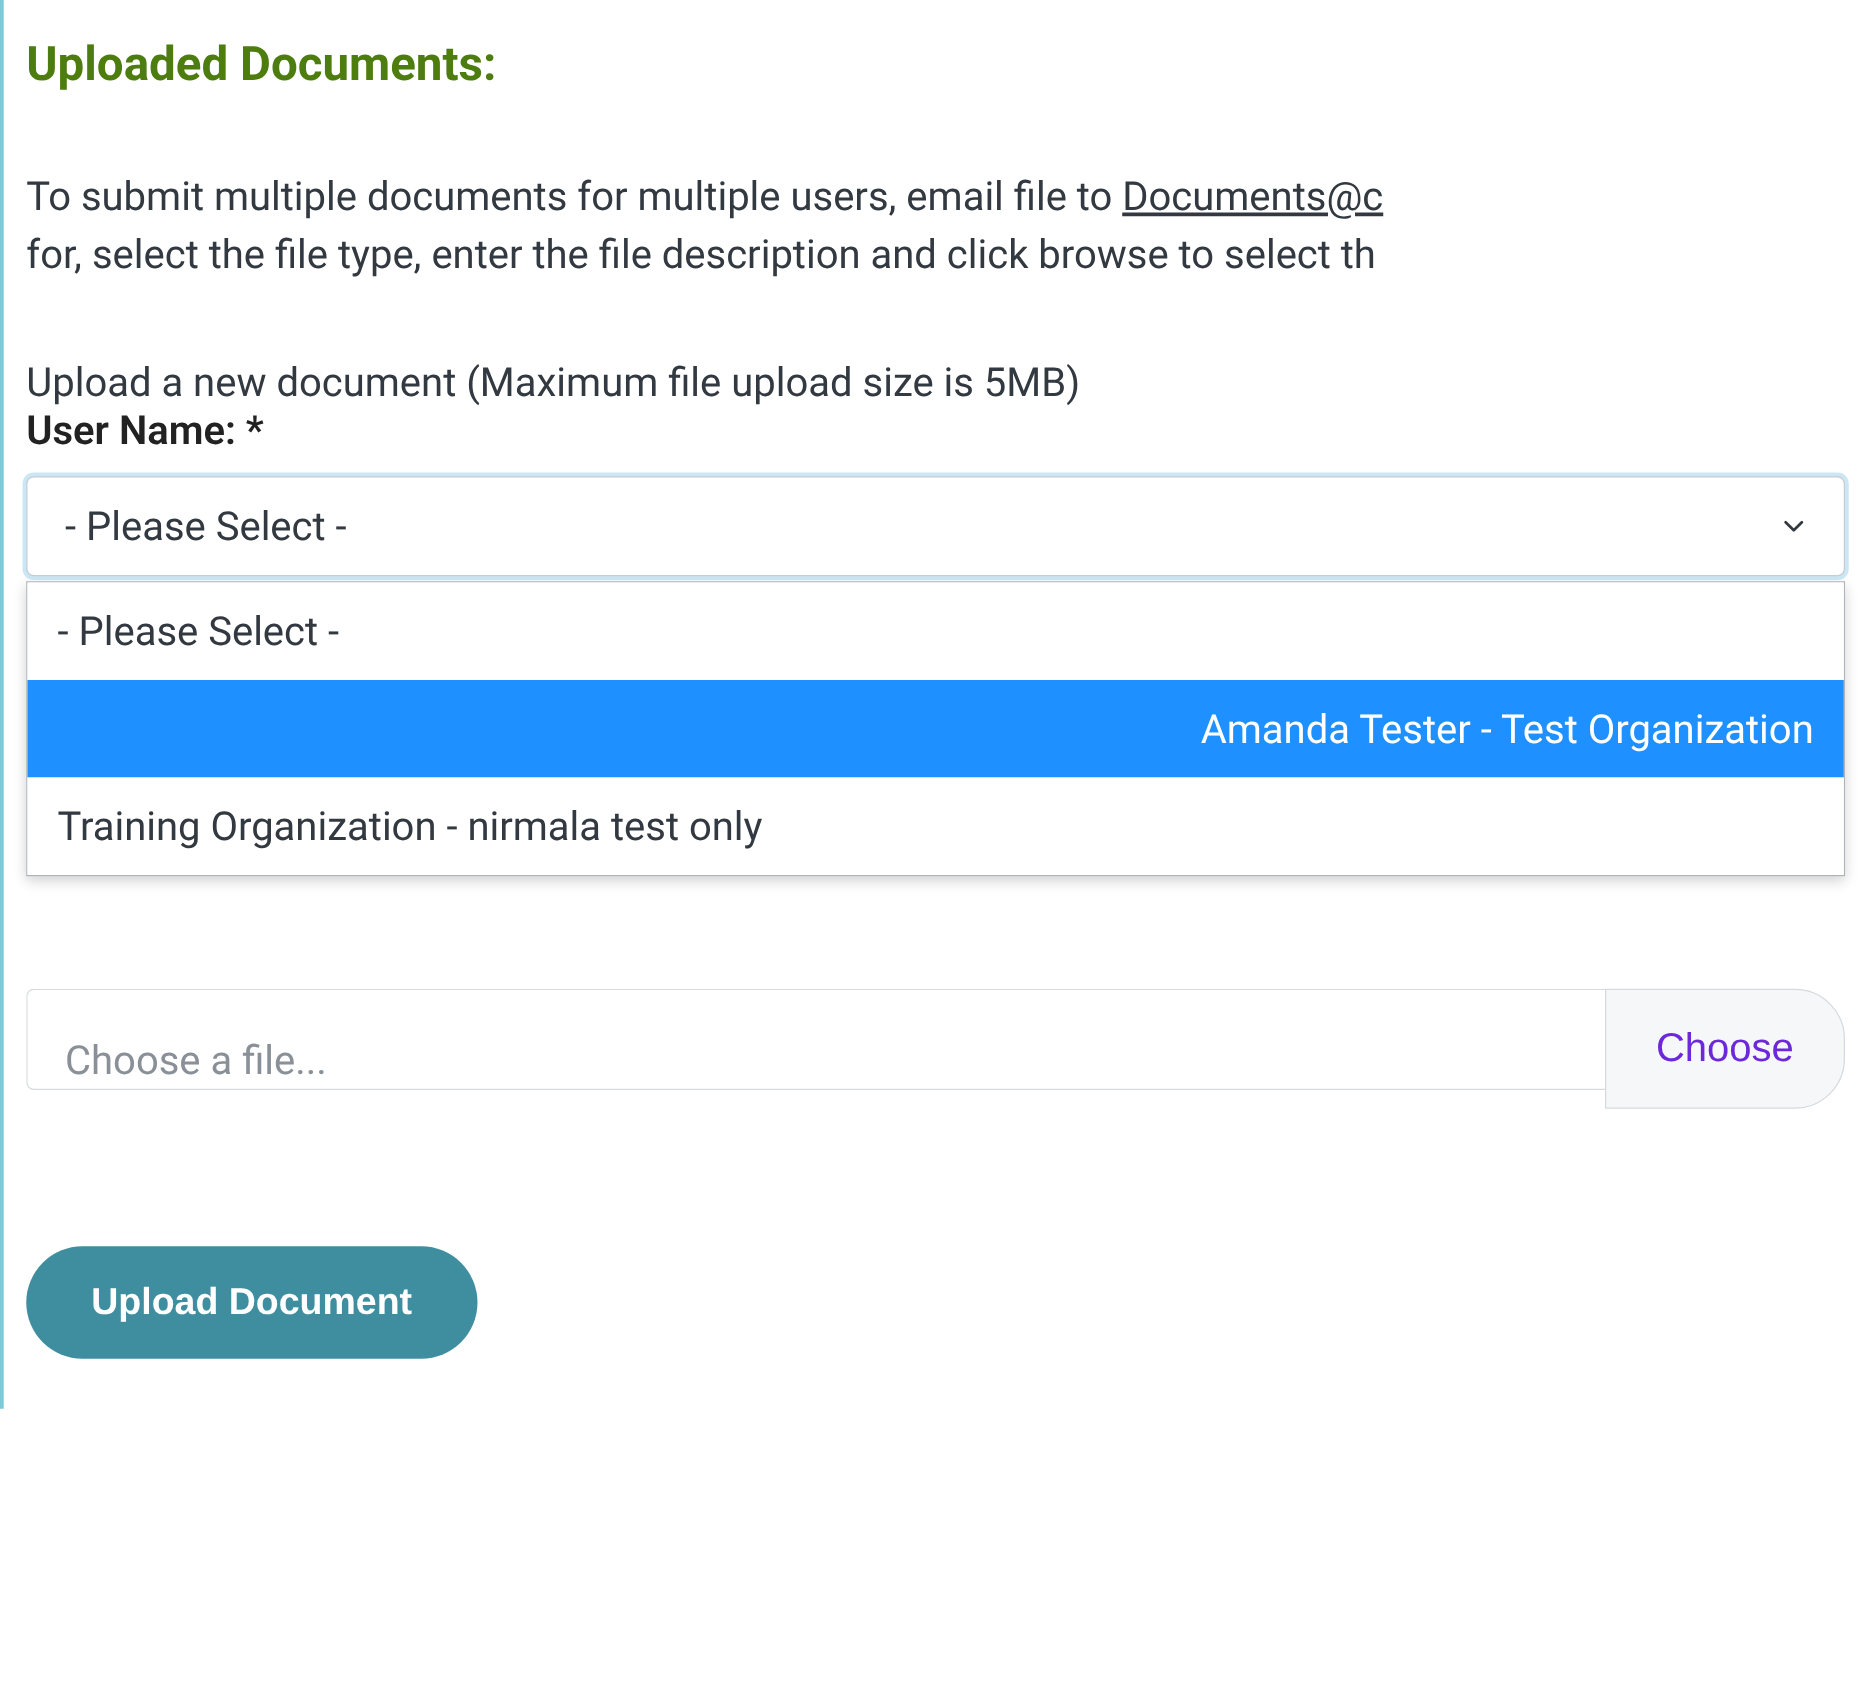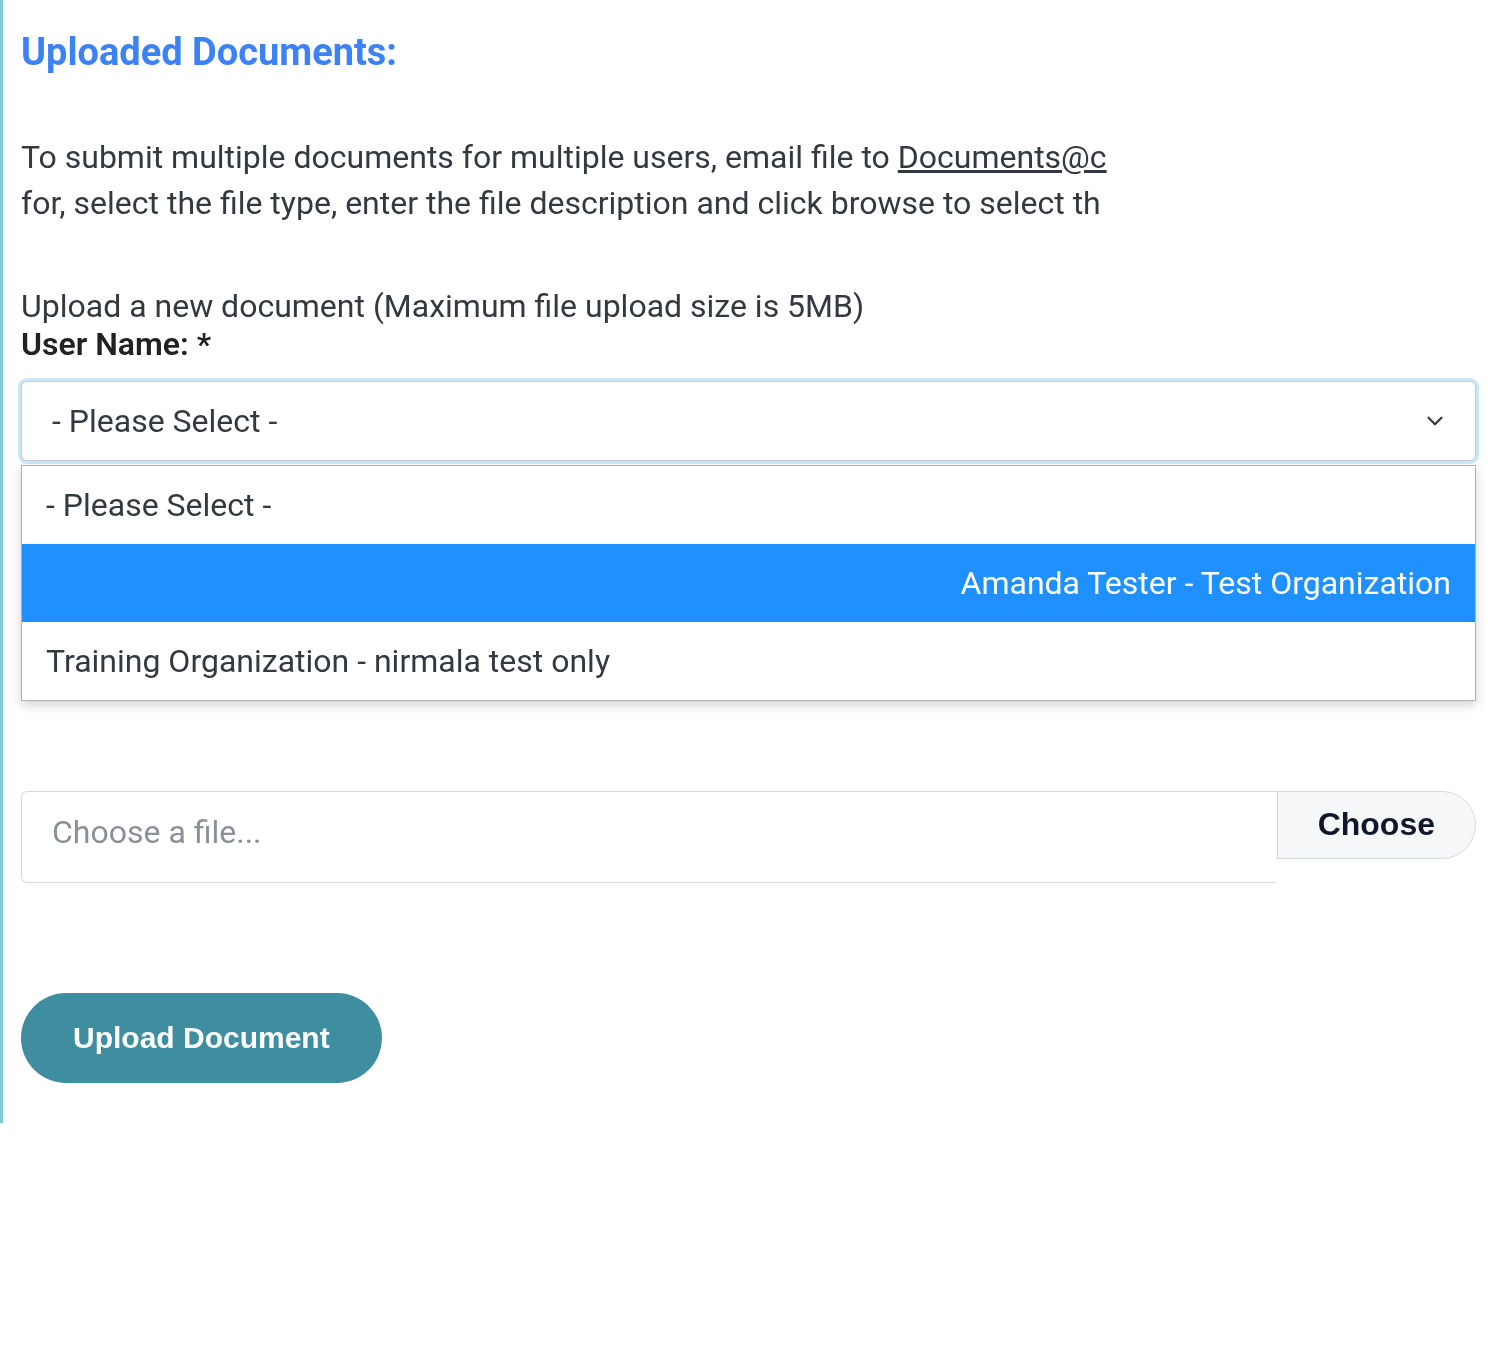--- a/index.html
+++ b/index.html
@@ -12,21 +12,21 @@
       color: #2b2f33;
       background: #fff;
       border-left: 3px solid #7fc9d9;
       padding: 30px 0 40px 18px;
       width: 1490px;
       overflow: hidden;
     }
     .heading {
       font-size: 38px;
       font-weight: 700;
-      color: #3b82f6;
+      color: #4d7c0f;
       margin-bottom: 60px;
     }
     .instructions {
       font-size: 32px;
       color: #333940;
       line-height: 1.45;
       margin-bottom: 60px;
       white-space: nowrap;
     }
     .instructions a {
@@ -98,39 +98,39 @@
     
     .file-row {
       display: flex;
       align-items: stretch;
       width: 1455px;
       margin-top: 90px;
       margin-bottom: 110px;
     }
     .file-input {
       flex: 1 1 auto;
-      height: 92px;
+      height: 81px;
       border: 1px solid #d6dade;
       border-right: none;
       border-radius: 6px 0 0 6px;
       background: #fff;
-      padding: 0 30px;
+      padding: 16px 30px;
       font-size: 32px;
       color: #8a9098;
       line-height: 80px;
     }
     .choose-btn {
-      height: 68px;
+      height: 96px;
       padding: 0 40px;
       border: 1px solid #d6dade;
       border-radius: 0 40px 40px 0;
       background: #f6f7f9;
       font-size: 32px;
-      font-weight: 700;
-      color: #0f172a;
+      font-weight: 400;
+      color: #6d28d9;
       cursor: pointer;
       display: flex;
       align-items: center;
     }
     
     .upload-btn {
       background: #3f8ea0;
       color: #fff;
       font-size: 30px;
       font-weight: 700;

